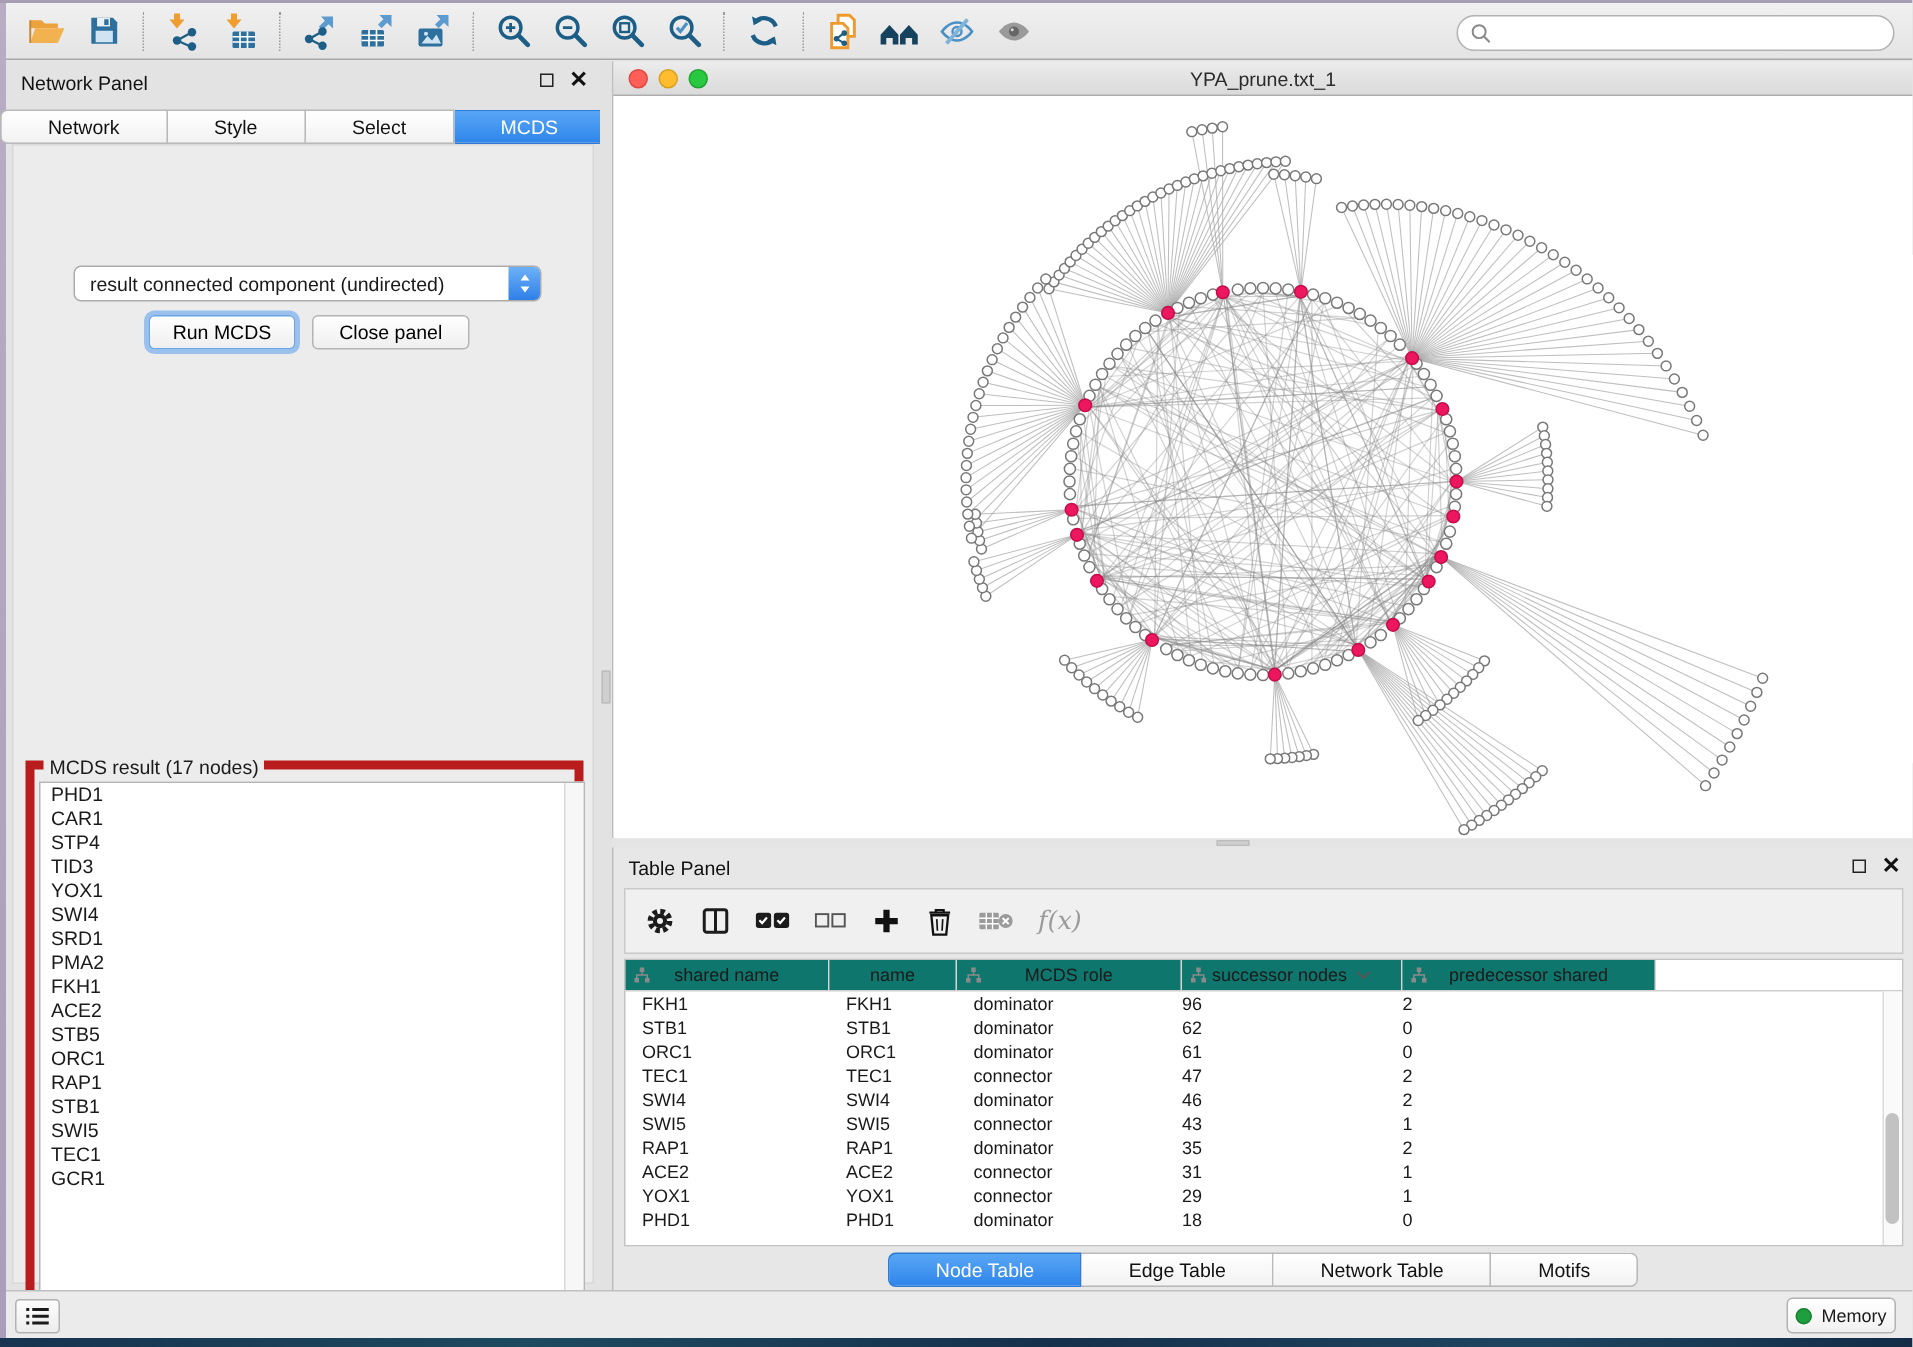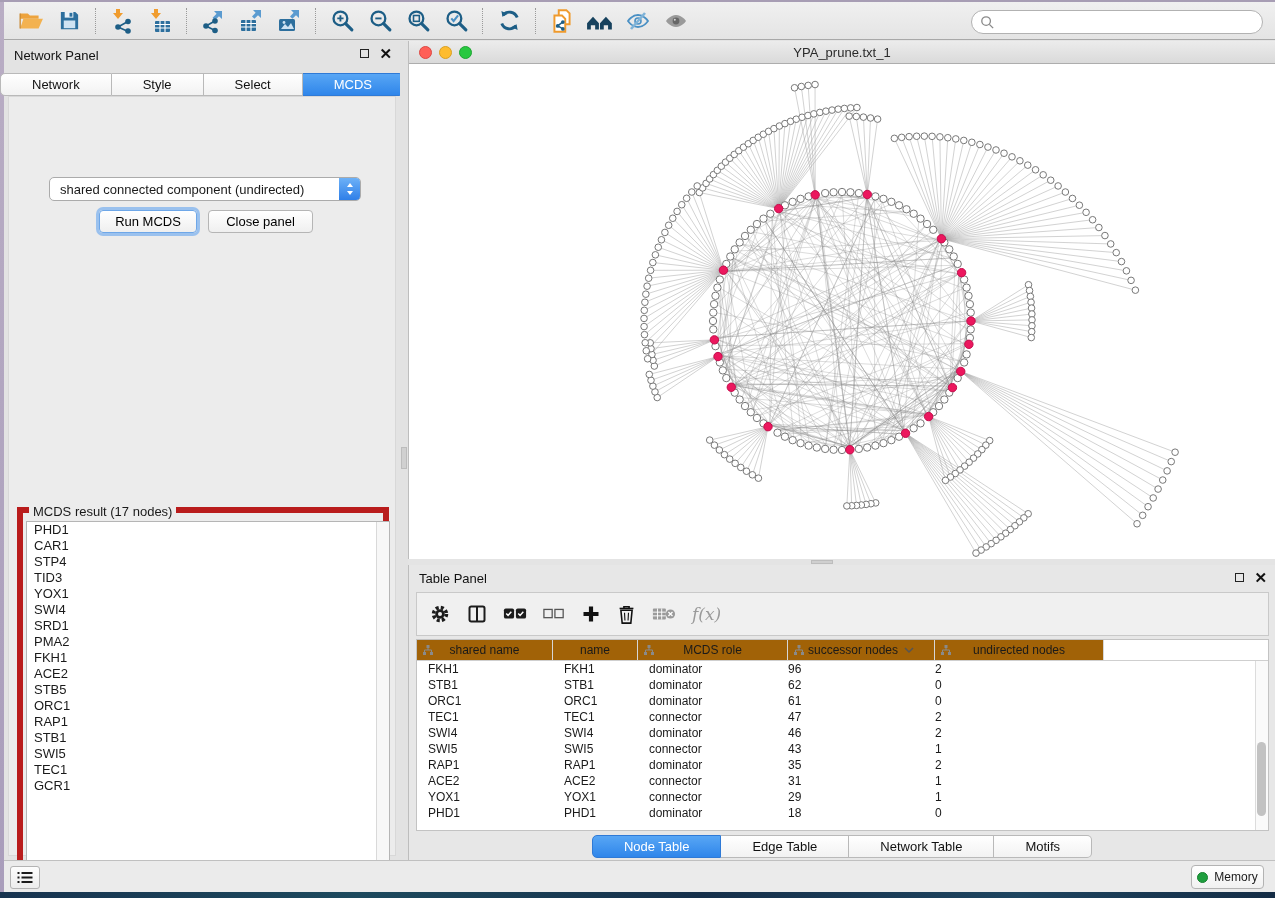--- a/index.html
+++ b/index.html
@@ -77,21 +77,21 @@
 
   
   .tpanel { position:absolute; left:408px; top:565px; width:867px; height:295px; background:#e7e7e7; border-left:1px solid #bdbdbd; }
   .tp-toolbar { position:absolute; left:7px; top:27px; width:853px; height:44px; background:#f0f0f0;
                 border:1px solid #c9c9c9; border-radius:0; display:flex; align-items:center; padding-left:12px; gap:16px; }
   .tpi { display:flex; align-items:center; justify-content:center; height:34px; }
   .fx { font-family:"DejaVu Serif",serif; font-style:italic; color:#9a9a9a; font-size:17px; }
 
   .tbl { position:absolute; left:7px; top:74px; width:853px; height:192px; background:#fff; border:1px solid #c3c3c3; }
   .tbl-header { display:flex; height:21px; border-bottom:1px solid #cfcfcf; font-size:12px; }
-  .th { position:relative; background:#a16207; border-right:1px solid #d6d6d6; display:flex; align-items:center; justify-content:center; }
+  .th { position:relative; background:#0f766e; border-right:1px solid #d6d6d6; display:flex; align-items:center; justify-content:center; }
   .th .tree-ic { position:absolute; left:5px; top:4px; }
   .th .sort-ic { margin-left:6px; }
   .tbl-body { font-size:12px; }
   .trow { display:flex; height:16px; align-items:center; }
   .td { white-space:nowrap; overflow:hidden; }
   .td.txt { padding-left:11px; text-align:left; }
   .td.num { padding-right:10px; }
   .tbl .vtrack { position:absolute; right:0; top:21px; width:13px; bottom:0; background:#fafafa; border-left:1px solid #dcdcdc; }
   .tbl .vthumb { position:absolute; left:1px; width:9px; top:48%; height:44%; background:#c2c2c2; border-radius:5px; }
 
@@ -263,21 +263,21 @@
     </span>
   </div>
   <div class="seg cp-tabs" id="cp-tabs">
       <div class="tab">Network</div>
       <div class="tab">Style</div>
       <div class="tab">Select</div>
       <div class="tab active">MCDS</div>
     </div>
   <div class="cp-content">
     <div class="dropdown">
-      <span class="dd-text">shared connected component (undirected)</span>
+      <span class="dd-text">result connected component (undirected)</span>
       <span class="dd-stepper">
         <svg width="8" height="14" viewBox="0 0 8 14">
             <path d="M4 1l3 4H1z" fill="#fff"></path>
             <path d="M4 13L1 9h6z" fill="#fff"></path>
           </svg>
       </span>
     </div>
     <button class="btn focusring" style="left:90px; top:113px; width:98px;">Run MCDS</button>
     <button class="btn" style="left:199px; top:113px; width:105px;">Close panel</button>
 
@@ -1116,21 +1116,21 @@
         </div>
         <div class="th" style="width: 169px;">
           <svg class="tree-ic" width="12" height="12" viewBox="0 0 12 12">
             <g fill="#8a8a8a">
               <rect x="4.5" y="1" width="3" height="3"></rect>
               <rect x="1" y="8" width="3" height="3"></rect>
               <rect x="8" y="8" width="3" height="3"></rect>
             </g>
             <path d="M6 4v2M2.5 8V6h7v2" stroke="#8a8a8a" fill="none"></path>
           </svg>
-          <span>undirected nodes</span>
+          <span>predecessor shared</span>
         </div>
         <div class="th" style="flex: 1 1 0%; background: rgb(255, 255, 255); border-right: none;"></div>
       </div>
     <div class="tbl-body" id="tbl-body">
         <div class="trow">
           <div class="td txt" style="width: 136px;">FKH1</div>
           <div class="td txt" style="width: 85px;">FKH1</div>
           <div class="td txt" style="width: 150px;">dominator</div>
           <div class="td num" style="width: 147px;">96</div>
           <div class="td num" style="width: 169px;">2</div>

